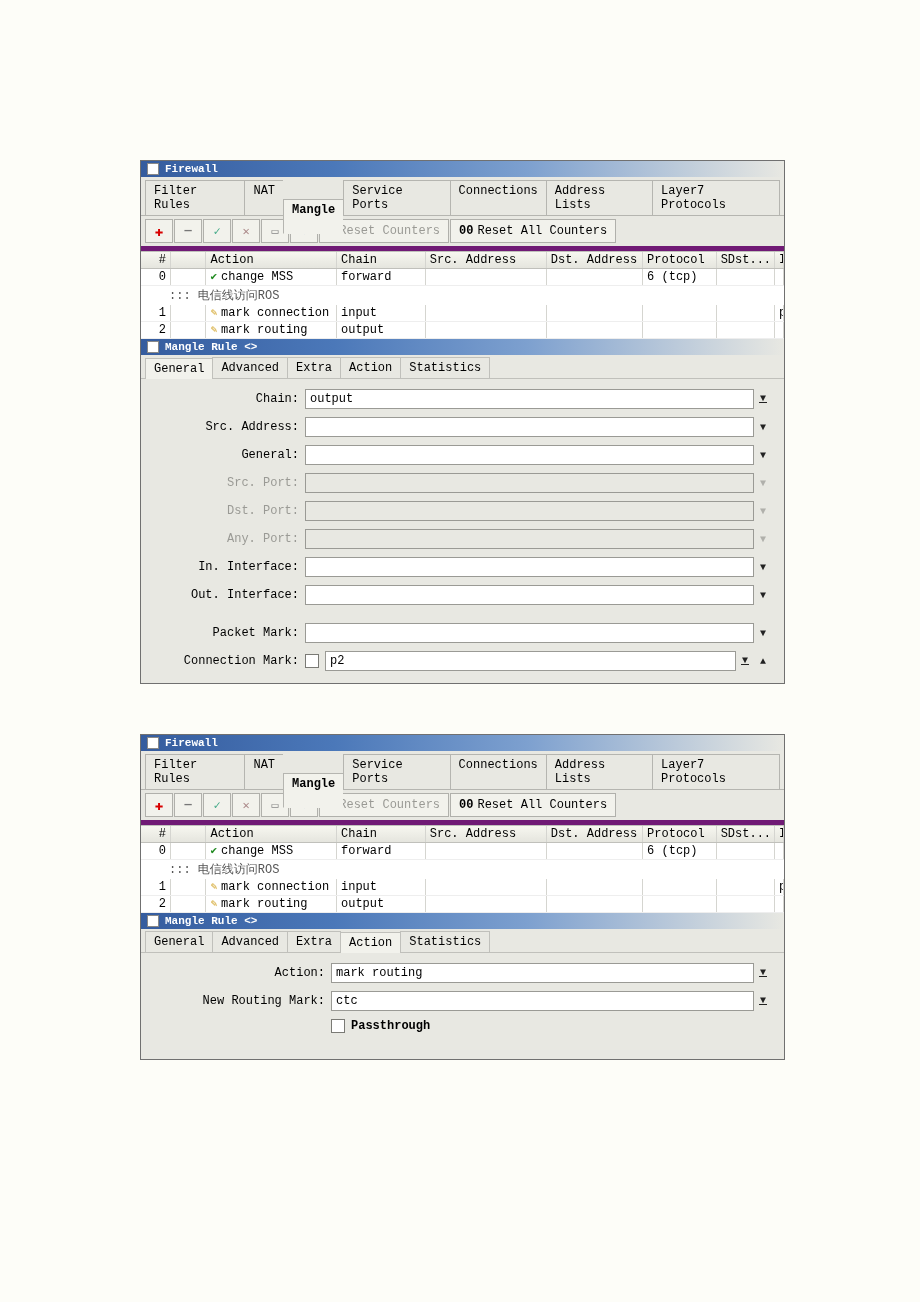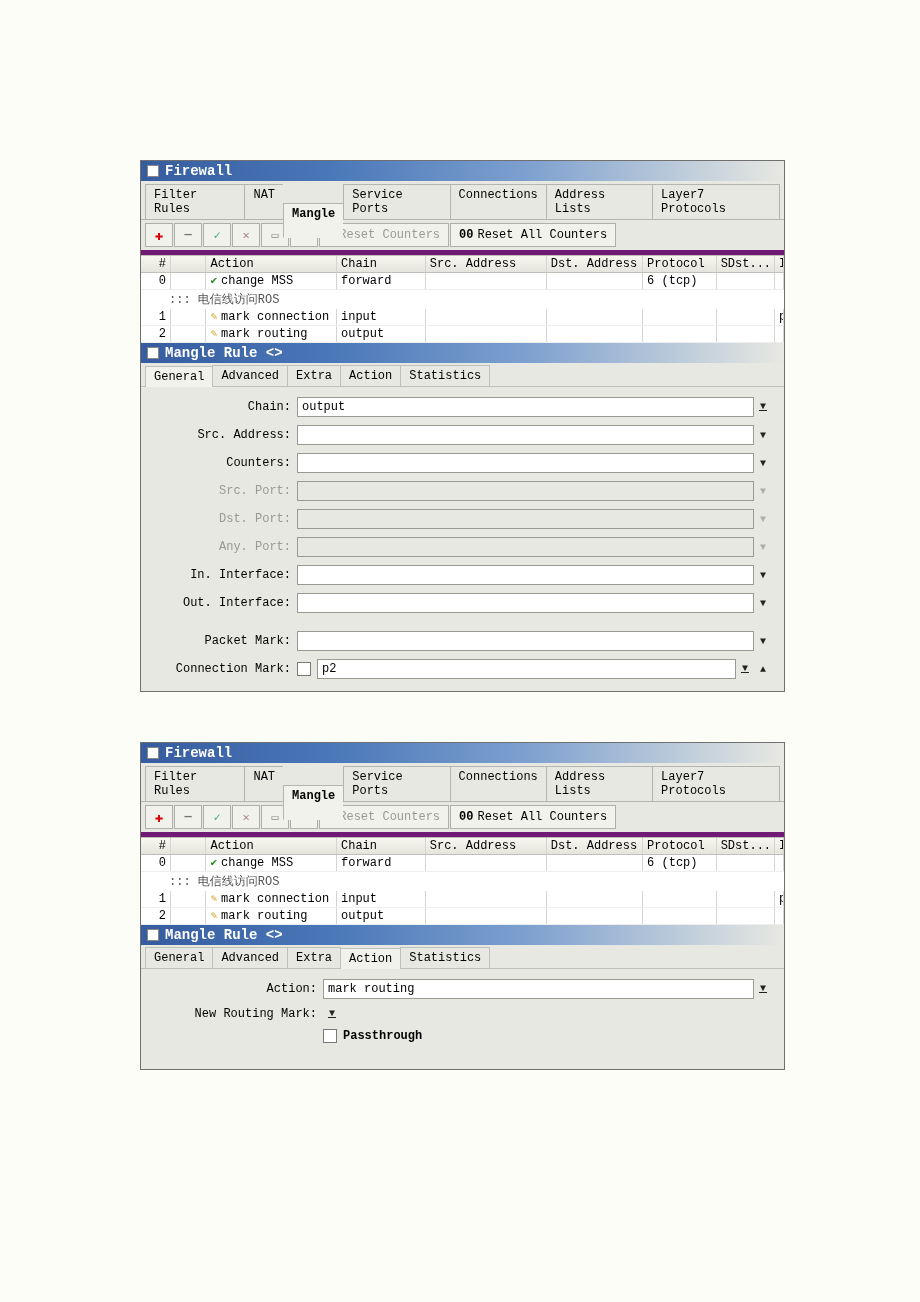--- a/index.html
+++ b/index.html
@@ -27,21 +27,21 @@
 
   .titlebar {
     background: linear-gradient(to right, #355c9e 0%, #4b78b9 30%, #7da0cf 60%, #e8e8e2 100%);
     padding: 2px 6px;
     display: flex;
     align-items: center;
     gap: 6px;
     font-family: "Courier New", monospace;
     color: #fff;
     font-weight: bold;
-    font-size: 14px;
+    font-size: 11px;
   }
   .titlebar .sys-icon {
     width: 10px; height: 10px;
     background: #fff;
     border: 1px solid #888;
     display: inline-block;
   }
 
   .tabstrip {
     display: flex;
@@ -172,21 +172,21 @@
     cursor: pointer;
   }
   .dlg-tabstrip .tab.active {
     background: #f2f2ec;
     position: relative;
     top: 1px;
   }
 
   .dlg-body {
     background: #e8e8e2;
-    padding: 10px 12px 12px 16px;
+    padding: 10px 12px 12px 24px;
   }
   .form-row {
     display: flex;
     align-items: center;
     margin-bottom: 8px;
   }
   .form-row.gap-after { margin-bottom: 18px; }
   .form-label {
     width: 134px;
     text-align: right;
@@ -379,21 +379,21 @@
 
       <div class="form-row">
         <div class="form-label">Src. Address:</div>
         <input class="form-input" style="">
         <div class="form-drop">
             <span class="tri-down"></span>
           </div>
       </div>
 
       <div class="form-row">
-        <div class="form-label">Counters:</div>
+        <div class="form-label">General:</div>
         <input class="form-input" style="">
         <div class="form-drop">
             <span class="tri-down"></span>
           </div>
       </div>
       <div class="form-row">
         <div class="form-label disabled">Src. Port:</div>
         <input class="form-input disabled" disabled="" style="">
         <div class="form-drop">
             <span class="tri-down lite"></span>
@@ -579,20 +579,21 @@
         <input class="form-input" value="mark routing" style="">
         <div class="form-drop">
             <span class="tri-bar">
               <span class="tri-down"></span>
               <span style="border-top:1px solid #222;width:8px;"></span>
             </span>
           </div>
       </div>
       <div class="form-row">
         <div class="form-label" style="width:160px">New Routing Mark:</div>
+        <input class="form-input" value="ctc" style="">
         <div class="form-drop">
             <span class="tri-bar">
               <span class="tri-down"></span>
               <span style="border-top:1px solid #222;width:8px;"></span>
             </span>
           </div>
       </div>
       <div class="indent-chk" style="padding-left:166px">
         <span class="chk"></span>
         <span>Passthrough</span>

